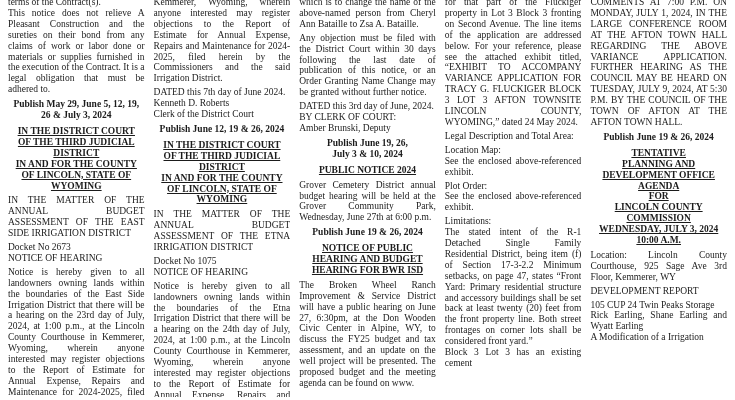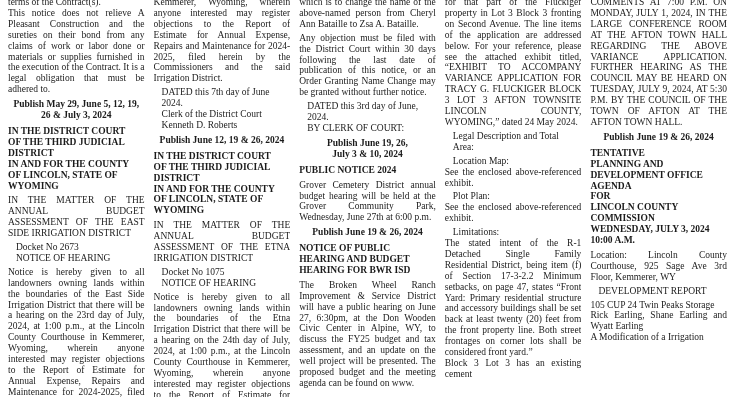--- a/index.html
+++ b/index.html
@@ -32,27 +32,27 @@
   .body {
     text-align: justify;
     text-justify: inter-word;
   }
   .caps {
     text-align: justify;
     text-justify: inter-word;
   }
   .line {
     text-align: left;
-    margin-left: 8px;
   }
   .heading {
     font-weight: bold;
-    text-align: left;
+    text-align: center;
     white-space: pre-line;
     margin: 5px 0 4px 0;
+    text-decoration: underline;
   }
   .publish {
     font-weight: bold;
     text-align: center;
     white-space: pre-line;
     margin: 4px 0 4px 0;
   }
   .sp { margin-top: 3px; }
 </style>
 </head>
@@ -73,55 +73,56 @@
 WYOMING</p>
     <p class="caps">IN THE MATTER OF THE ANNUAL BUDGET ASSESSMENT OF THE EAST SIDE IRRIGATION DISTRICT</p>
     <p class="line sp">Docket No 2673</p>
     <p class="line">NOTICE OF HEARING</p>
     <p class="body sp">Notice is hereby given to all landowners owning lands within the boundaries of the East Side Irrigation District that there will be a hearing on the 23rd day of July, 2024, at 1:00 p.m., at the Lincoln County Courthouse in Kemmerer, Wyoming, wherein anyone interested may register objections to the Report of Estimate for Annual Expense, Repairs and Maintenance for 2024-2025, filed herein by</p>
   </div>
 
   <div class="col">
     <p class="body">Kemmerer, Wyoming, wherein anyone interested may register objections to the Report of Estimate for Annual Expense, Repairs and Maintenance for 2024-2025, filed herein by the Commissioners and the said Irrigation District.</p>
     <p class="line sp">DATED this 7th day of June 2024.</p>
+    <p class="line">Kenneth D. Roberts</p>
     <p class="line">Clerk of the District Court</p>
-    <p class="line">Kenneth D. Roberts</p>
     <p class="publish">Publish June 12, 19 &amp; 26, 2024</p>
     <p class="heading">IN THE DISTRICT COURT
 OF THE THIRD JUDICIAL
 DISTRICT
 IN AND FOR THE COUNTY
 OF LINCOLN, STATE OF
 WYOMING</p>
     <p class="caps">IN THE MATTER OF THE ANNUAL BUDGET ASSESSMENT OF THE ETNA IRRIGATION DISTRICT</p>
     <p class="line sp">Docket No 1075</p>
     <p class="line">NOTICE OF HEARING</p>
     <p class="body sp">Notice is hereby given to all landowners owning lands within the boundaries of the Etna Irrigation District that there will be a hearing on the 24th day of July, 2024, at 1:00 p.m., at the Lincoln County Courthouse in Kemmerer, Wyoming, wherein anyone interested may register objections to the Report of Estimate for Annual Expense, Repairs and Maintenance for 2024-2025, filed herein by the Commissioners and the said</p>
   </div>
 
   <div class="col">
     <p class="body">which is to change the name of the above-named person from Cheryl Ann Bataille to Zsa A. Bataille.</p>
     <p class="body sp">Any objection must be filed with the District Court within 30 days following the last date of publication of this notice, or an Order Granting Name Change may be granted without further notice.</p>
     <p class="line sp">DATED this 3rd day of June, 2024.</p>
     <p class="line">BY CLERK OF COURT:</p>
+    <p class="line">Amber Brunski, Deputy</p>
     <p class="publish">Publish June 19, 26,
 July 3 &amp; 10, 2024</p>
     <p class="heading">PUBLIC NOTICE 2024</p>
     <p class="body">Grover Cemetery District annual budget hearing will be held at the Grover Community Park, Wednesday, June 27th at 6:00 p.m.</p>
     <p class="publish">Publish June 19 &amp; 26, 2024</p>
     <p class="heading">NOTICE OF PUBLIC HEARING AND BUDGET HEARING FOR BWR ISD</p>
     <p class="body">The Broken Wheel Ranch Improvement &amp; Service District will have a public hearing on June 27, 6:30pm, at the Don Wooden Civic Center in Alpine, WY, to discuss the FY25 budget and tax assessment, and an update on the well project will be presented. The proposed budget and the meeting agenda can be found on www.</p>
   </div>
 
   <div class="col">
     <p class="body">for that part of the Fluckiger property in Lot 3 Block 3 fronting on Second Avenue. The line items of the application are addressed below. For your reference, please see the attached exhibit titled, “EXHIBIT TO ACCOMPANY VARIANCE APPLICATION FOR TRACY G. FLUCKIGER BLOCK 3 LOT 3 AFTON TOWNSITE LINCOLN COUNTY, WYOMING,” dated 24 May 2024.</p>
     <p class="line sp">Legal Description and Total Area:</p>
     <p class="line sp">Location Map:</p>
     <p class="body">See the enclosed above-referenced exhibit.</p>
-    <p class="line sp">Plot Plan:</p>
+    <p class="line sp">Plot Order:</p>
     <p class="body">See the enclosed above-referenced exhibit.</p>
     <p class="line sp">Limitations:</p>
     <p class="body">The stated intent of the R-1 Detached Single Family Residential District, being item (f) of Section 17-3-2.2 Minimum setbacks, on page 47, states “Front Yard: Primary residential structure and accessory buildings shall be set back at least twenty (20) feet from the front property line. Both street frontages on corner lots shall be considered front yard.”</p>
     <p class="body">Block 3 Lot 3 has an existing cement</p>
   </div>
 
   <div class="col">
     <p class="caps">COMMENTS AT 7:00 P.M. ON MONDAY, JULY 1, 2024, IN THE LARGE CONFERENCE ROOM AT THE AFTON TOWN HALL REGARDING THE ABOVE VARIANCE APPLICATION. FURTHER HEARING AS THE COUNCIL MAY BE HEARD ON TUESDAY, JULY 9, 2024, AT 5:30 P.M. BY THE COUNCIL OF THE TOWN OF AFTON AT THE AFTON TOWN HALL.</p>
     <p class="publish">Publish June 19 &amp; 26, 2024</p>
     <p class="heading">TENTATIVE

